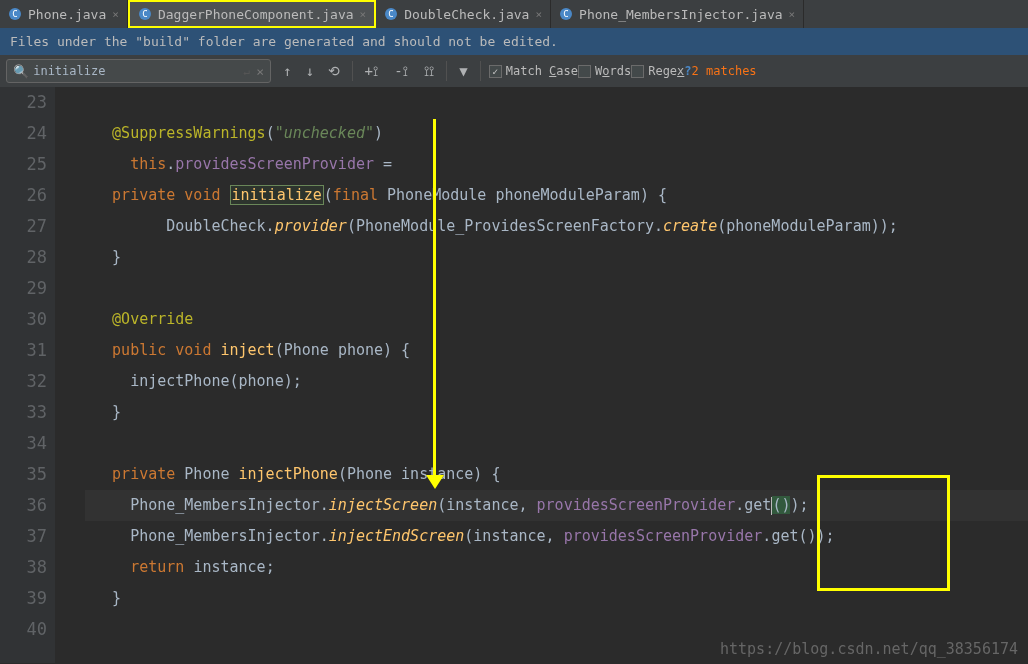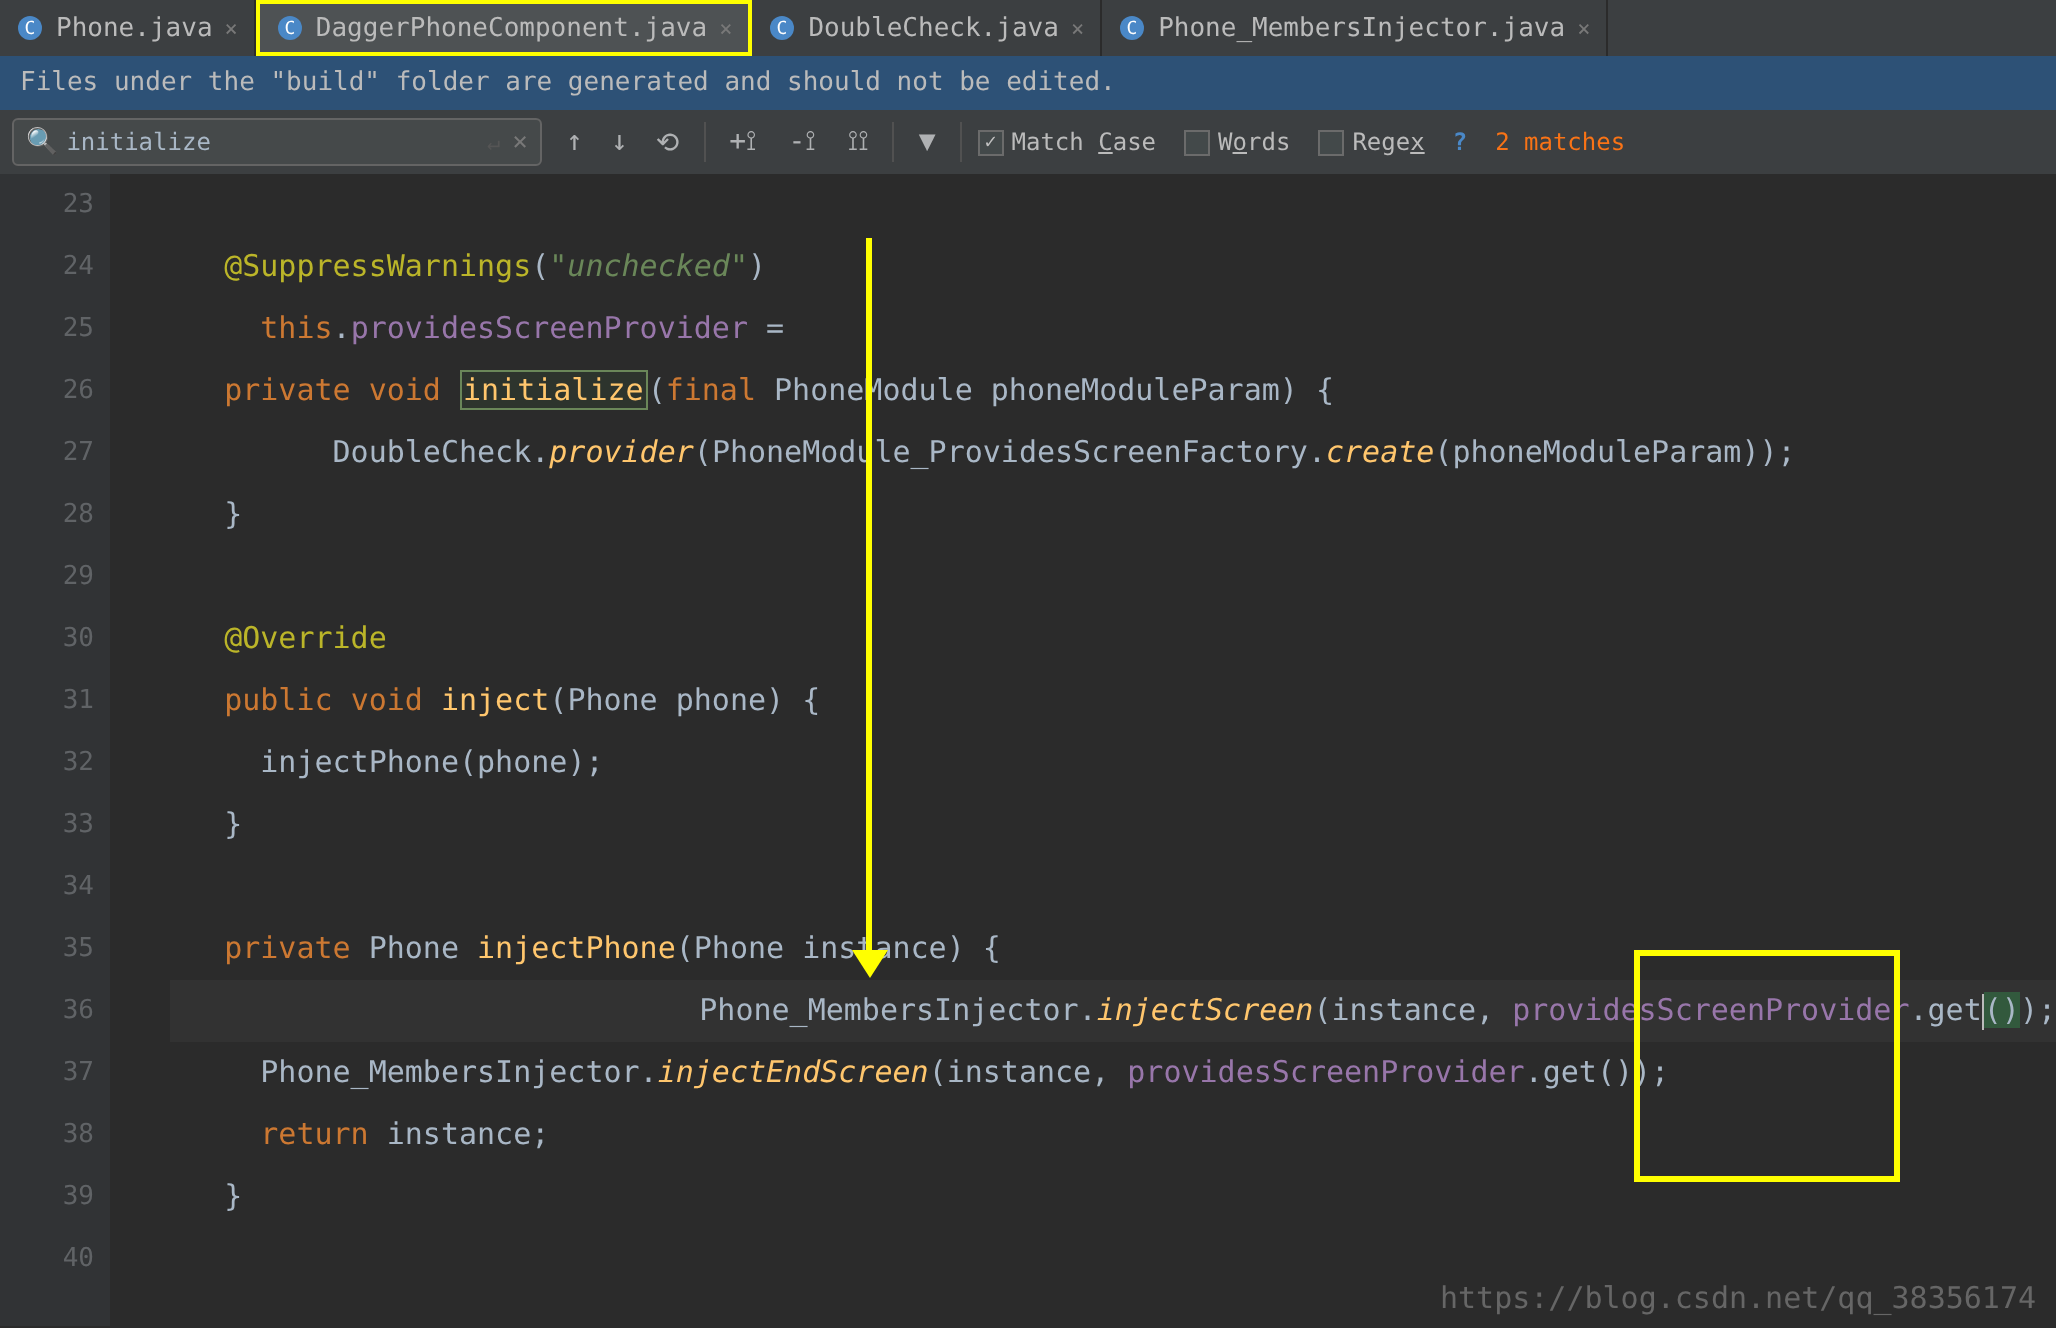--- a/index.html
+++ b/index.html
@@ -99,21 +99,21 @@
   padding: 2px 4px;
 }
 .sep {
   width: 1px;
   height: 20px;
   background: #515151;
 }
 .checkbox-group {
   display: flex;
   align-items: center;
-  gap: 14px;
+  gap: 0;
   color: #bbbbbb;
   font-size: 12px;
 }
 .cb {
   display: flex;
   align-items: center;
   gap: 4px;
 }
 .cb-box {
   width: 13px;
@@ -134,21 +134,21 @@
   display: flex;
   height: calc(100% - 88px);
   background: #2b2b2b;
 }
 .gutter {
   width: 55px;
   background: #313335;
   color: #606366;
   text-align: right;
   padding-right: 8px;
-  font-size: 13px;
+  font-size: 17px;
   line-height: 31px;
   position: relative;
 }
 .gutter-line {
   height: 31px;
   position: relative;
 }
 .code {
   flex: 1;
   padding-left: 30px;
@@ -170,21 +170,20 @@
 .highlight-box {
   border: 1px solid #6a8759;
   background: rgba(50,80,50,0.25);
   padding: 0 1px;
 }
 .highlight-yellow {
   background: #32593d;
 }
 .caret-line {
   background: #323232;
-  text-align: right;
 }
 .yellow-arrow {
   position: absolute;
   left: 378px;
   top: 32px;
   width: 3px;
   height: 358px;
   background: #ffff00;
   z-index: 10;
 }

